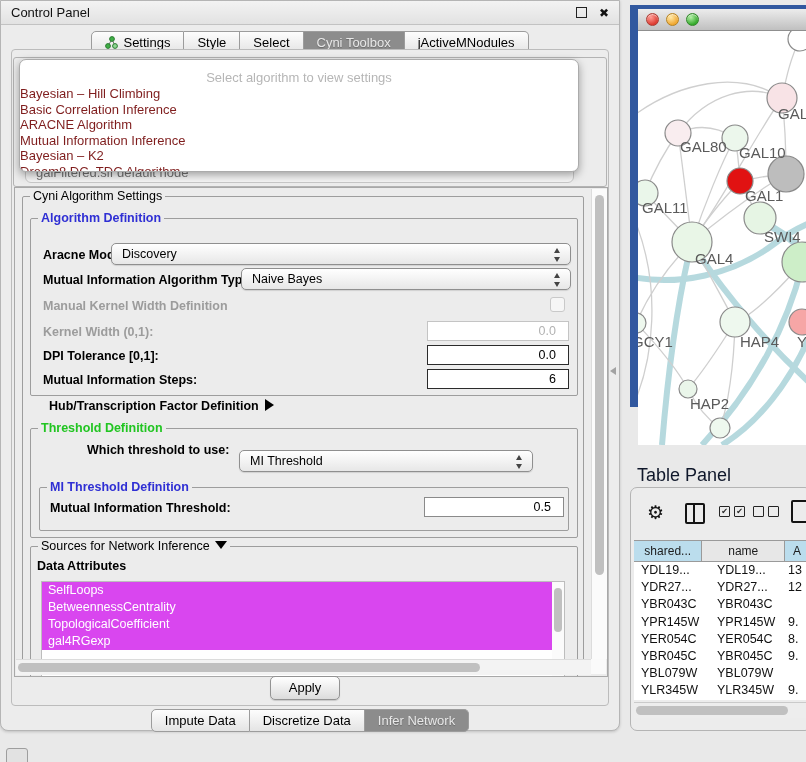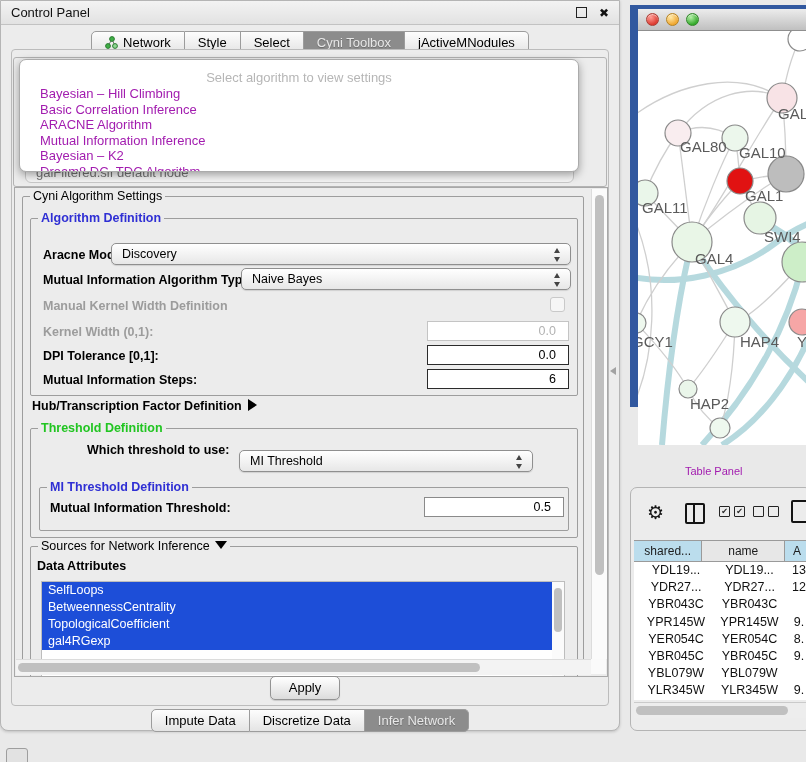--- a/index.html
+++ b/index.html
@@ -24,21 +24,21 @@
   .seg.sel{background:#8c8c8c;color:#e8e8e8;text-shadow:0 1px 1px rgba(0,0,0,.25);}
   
   #cp-inner{left:10px;top:48px;width:596px;height:655px;border:1px solid #bcbcbc;border-radius:4px;background:#ececec;}
   #bg-inset{left:12px;top:56px;width:592px;height:128px;border:1px solid #b3b3b3;border-radius:3px;background:#ececec;}
   #bg-combo{left:24px;top:160px;width:549px;height:22px;border:1px solid #c8c8c8;border-radius:6px;background:#f4f4f4;
       color:#737373;font-size:13px;line-height:22px;padding-left:10px;box-sizing:border-box;}
   
   #dropdown{left:18px;top:58px;width:560px;height:113px;background:#fff;border:1px solid #ababab;border-radius:7px;
       box-shadow:0 3px 9px rgba(0,0,0,.35);z-index:40;padding-top:2px;box-sizing:border-box;overflow:hidden;}
   #dd-prompt{text-align:center;color:#b6b6b6;font-size:13px;height:16px;line-height:16px;margin-top:8px;}
-  .dd-item{font-size:13px;line-height:15.6px;padding-left:20px;color:#a21caf;}
+  .dd-item{font-size:13px;line-height:15.6px;padding-left:0;color:#7f1d1d;}
   .dd-item.bold{font-weight:normal;}
   
   #settings{left:13px;top:186px;width:592px;height:488px;border:1px solid #a8a8a8;background:#ececec;overflow:hidden;}
   .group{position:absolute;border:1px solid #9d9d9d;border-radius:2px;}
   .group>.gtitle{position:absolute;top:-8px;left:7px;background:#ececec;padding:0 3px;font-size:12.5px;white-space:nowrap;}
   .gtitle.blue{color:#2f2fd4;font-weight:bold;}
   .gtitle.green{color:#21c521;font-weight:bold;}
   .gtitle.plain{color:#000;}
   .flabel{position:absolute;font-size:12.5px;font-weight:bold;color:#000;white-space:nowrap;}
   .flabel.dis{color:#9c9c9c;}
@@ -52,57 +52,57 @@
   .tfield.strong{border:1.5px solid #2b2b2b;}
   .tfield.mid{border:1px solid #8a8a8a;}
   .tfield.dis{border:1px solid #c4c4c4;color:#b2b2b2;}
   .chk{position:absolute;width:13px;height:13px;border:1.5px solid #c9c9c9;border-radius:3px;background:#f6f6f6;}
   .tri-right{display:inline-block;width:0;height:0;border-top:6px solid transparent;border-bottom:6px solid transparent;
       border-left:9px solid #000;margin-left:6px;vertical-align:-1px;}
   .tri-down{display:inline-block;width:0;height:0;border-left:6px solid transparent;border-right:6px solid transparent;
       border-top:8px solid #000;margin-left:5px;vertical-align:1px;}
   
   #attr-list{background:#fff;border:1px solid #bdbdbd;}
-  .attr-item{height:17px;line-height:17px;background:#1d4ed8;color:#fff;font-size:12.5px;padding-left:6px;width:508px;}
+  .attr-item{height:17px;line-height:17px;background:#d946ef;color:#fff;font-size:12.5px;padding-left:6px;width:508px;}
   .vtrack{position:absolute;background:#fbfbfb;border-left:1px solid #dcdcdc;}
   .thumb{position:absolute;background:#c0c0c0;border-radius:5px;}
   .htrack{position:absolute;background:#f3f3f3;border-top:1px solid #dcdcdc;}
   
   #apply{left:269px;top:675px;width:68px;height:22px;border:1px solid #939393;border-radius:5px;
       background:linear-gradient(#ffffff,#dcdcdc);font-size:13px;text-align:center;line-height:21px;box-shadow:0 1px 1px rgba(0,0,0,.15);}
   #bottom-tabs{left:0;top:708px;width:618px;}
   
   #netwin{left:630px;top:5px;width:176px;height:402px;background:#31589f;padding:4px 0 6px 8px;box-sizing:border-box;}
   #net-titlebar{width:168px;height:22px;background:linear-gradient(#ececec,#c0c0c0);border-bottom:1px solid #8f8f8f;
       display:flex;align-items:center;padding-left:8px;box-sizing:border-box;gap:7px;}
   .tl{width:13px;height:13px;border-radius:50%;box-shadow:inset 0 1px 1px rgba(255,255,255,.6);}
   .tl.red{background:radial-gradient(circle at 35% 30%,#ff9d96,#dd3b30 70%);border:1px solid #a83b32;box-sizing:border-box;}
   .tl.yel{background:radial-gradient(circle at 35% 30%,#ffe9a8,#f0a832 70%);border:1px solid #b5821f;box-sizing:border-box;}
   .tl.grn{background:radial-gradient(circle at 35% 30%,#b5f0a8,#35aa2b 70%);border:1px solid #2f8527;box-sizing:border-box;}
   #net-canvas{width:168px;height:414px;background:#fff;position:relative;overflow:hidden;}
   
-  #tp-label{left:637px;top:465px;font-size:11px;color:#a21caf;margin-left:48px;}
+  #tp-label{left:637px;top:465px;font-size:18px;color:#0f172a;}
   #tpanel{left:630px;top:487px;width:180px;height:242px;background:#ececec;border:1px solid #b4b4b4;border-radius:7px;}
   .tb-ico{position:absolute;top:13px;color:#141414;}
   #ico-gear{left:16px;font-family:"DejaVu Sans","Liberation Sans",sans-serif;font-size:19px;line-height:22px;}
   #ico-cols{left:54px;top:15px;width:16px;height:17px;border:2px solid #141414;border-radius:2px;}
   #ico-cols:after{content:"";position:absolute;left:6px;top:0;width:2px;height:17px;background:#141414;}
   .chk-pair{display:flex;gap:4px;}
   #ico-checked{left:88px;top:18px;}
   #ico-unchecked{left:122px;top:18px;}
   .mini-box{width:9px;height:9px;border:1.5px solid #242424;border-radius:1px;font-size:8px;line-height:9px;text-align:center;
       font-family:"DejaVu Sans","Liberation Sans",sans-serif;color:#242424;}
   #ico-page{left:160px;top:12px;width:14px;height:19px;border:2px solid #141414;border-radius:2px;background:#ececec;}
   #tbl{left:3px;top:52px;width:176px;height:160px;background:#fff;overflow:hidden;}
   #tbl-head{display:flex;height:22px;border-top:1px solid #9a9a9a;border-bottom:1px solid #9a9a9a;box-sizing:border-box;}
   .hcell{height:100%;box-sizing:border-box;border-right:1px solid #9a9a9a;font-size:12px;color:#1c1c1c;
       display:flex;align-items:center;justify-content:center;background:#e7e7e7;}
   .hcell.hl{background:#bbdded;}
   .trow{display:flex;height:17.2px;font-size:12.5px;color:#111;}
-  .tcell{box-sizing:border-box;overflow:hidden;white-space:nowrap;line-height:17.2px;text-align:center;}
+  .tcell{box-sizing:border-box;overflow:hidden;white-space:nowrap;line-height:17.2px;}
   #tp-hscroll{left:3px;top:214px;width:176px;height:15px;background:#ededed;border-top:1px solid #cacaca;}
   
   #splitter-arrow{left:610px;top:367px;width:0;height:0;border-top:4px solid transparent;border-bottom:4px solid transparent;
       border-right:6px solid #a2a2a2;}
   #corner-icon{left:6px;top:748px;width:20px;height:16px;border:1px solid #9e9e9e;border-radius:3px;background:#e2e2e2;}
   svg text{font-family:"Liberation Sans",sans-serif;}
 </style>
 </head>
 <body>
 
@@ -115,21 +115,21 @@
   </div>
   <div id="cp-tabs" class="abs seg-row">
       <span class="seg">
         <svg width="13" height="13" viewBox="0 0 13 13">
           <line x1="3" y1="10" x2="7" y2="3" stroke="#777" stroke-width="1"></line>
           <line x1="7" y1="3" x2="10" y2="10" stroke="#777" stroke-width="1"></line>
           <circle cx="3" cy="10" r="2.4" fill="#3fae46" stroke="#2a7c30"></circle>
           <circle cx="7" cy="3" r="2.4" fill="#3fae46" stroke="#2a7c30"></circle>
           <circle cx="10" cy="10" r="2.4" fill="#8fd694" stroke="#2a7c30"></circle>
         </svg>
-        <span>Network</span>
+        <span>Settings</span>
       </span>
       <span class="seg">
         <span>Style</span>
       </span>
       <span class="seg">
         <span>Select</span>
       </span>
       <span class="seg sel">
         <span>Cyni Toolbox</span>
       </span>
@@ -172,21 +172,21 @@
       <span class="flabel dis" style="left:12px;top:80px;">Manual Kernel Width Definition</span>
       <span class="chk" style="left:519px;top:78px;"></span>
       <span class="flabel dis" style="left:12px;top:106px;">Kernel Width (0,1):</span>
       <div class="tfield dis" style="left:396px;top:102px;width:142px;height:20px;">0.0</div>
       <span class="flabel" style="left:12px;top:130px;">DPI Tolerance [0,1]:</span>
       <div class="tfield strong" style="left:396px;top:126px;width:142px;height:20px;">0.0</div>
       <span class="flabel" style="left:12px;top:154px;">Mutual Information Steps:</span>
       <div class="tfield strong" style="left:396px;top:150px;width:142px;height:20px;">6</div>
     </div>
 
-    <div class="abs" style="left:17px;top:211px;font-size:12.5px;font-weight:bold;">
+    <div class="abs" style="left:34px;top:211px;font-size:12.5px;font-weight:bold;">
       <span>Hub/Transcription Factor Definition</span><span class="tri-right"></span>
     </div>
 
     <div class="group" style="left:15px;top:240px;width:546px;height:108px;">
       <span class="gtitle green">Threshold Definition</span>
       <span class="flabel" style="left:56px;top:14px;">Which threshold to use:</span>
       <div class="combo" style="left:208px;top:21px;width:294px;height:22px;">
         <span>MI Threshold</span>
         <span class="stepper"></span>
       </div>

